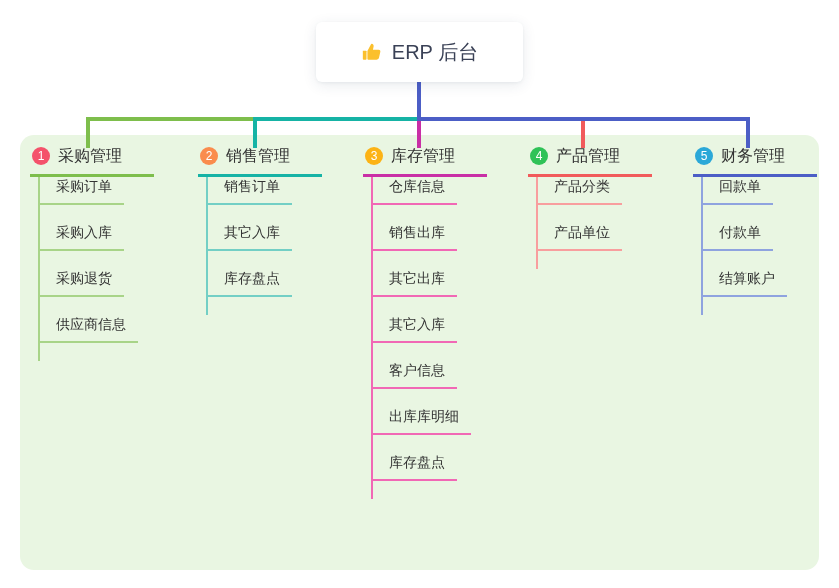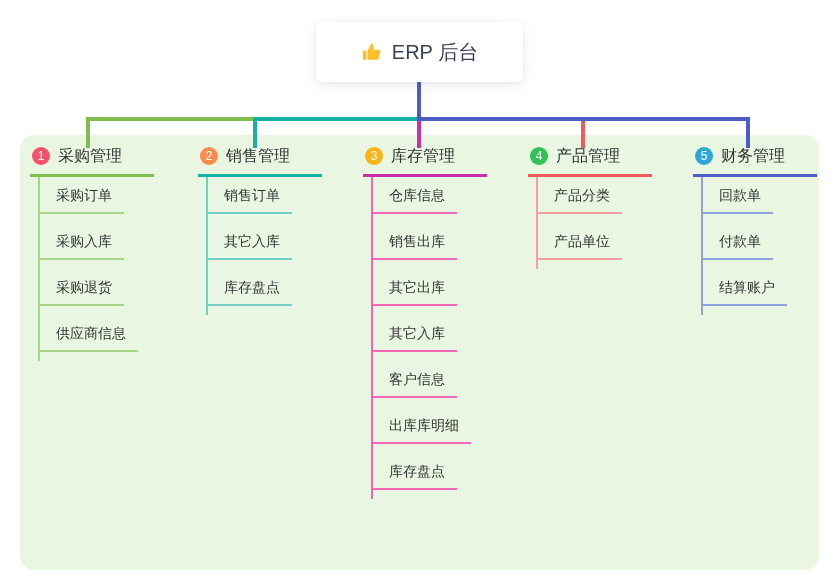--- a/index.html
+++ b/index.html
@@ -37,21 +37,21 @@
   }
   .badge{
     width:18px;height:18px;border-radius:50%;flex:0 0 18px;
     background:var(--badge);color:#fff;font-size:12px;font-weight:500;
     display:flex;align-items:center;justify-content:center;line-height:18px;
   }
   .children{
     margin-left:8px;border-left:2px solid var(--child);
     display:flex;flex-direction:column;width:max-content;
   }
-  .child{height:46px;display:flex;align-items:center;}
+  .child{height:46px;display:flex;align-items:flex-start;}
   .child-cell{
     display:inline-block;border-bottom:2px solid var(--child);
     padding:0 12px 8px 16px;font-size:14px;color:#333;line-height:18px;
     cursor:pointer;white-space:nowrap;
   }
 </style>
 </head>
 <body>
 
 <div class="canvas">

